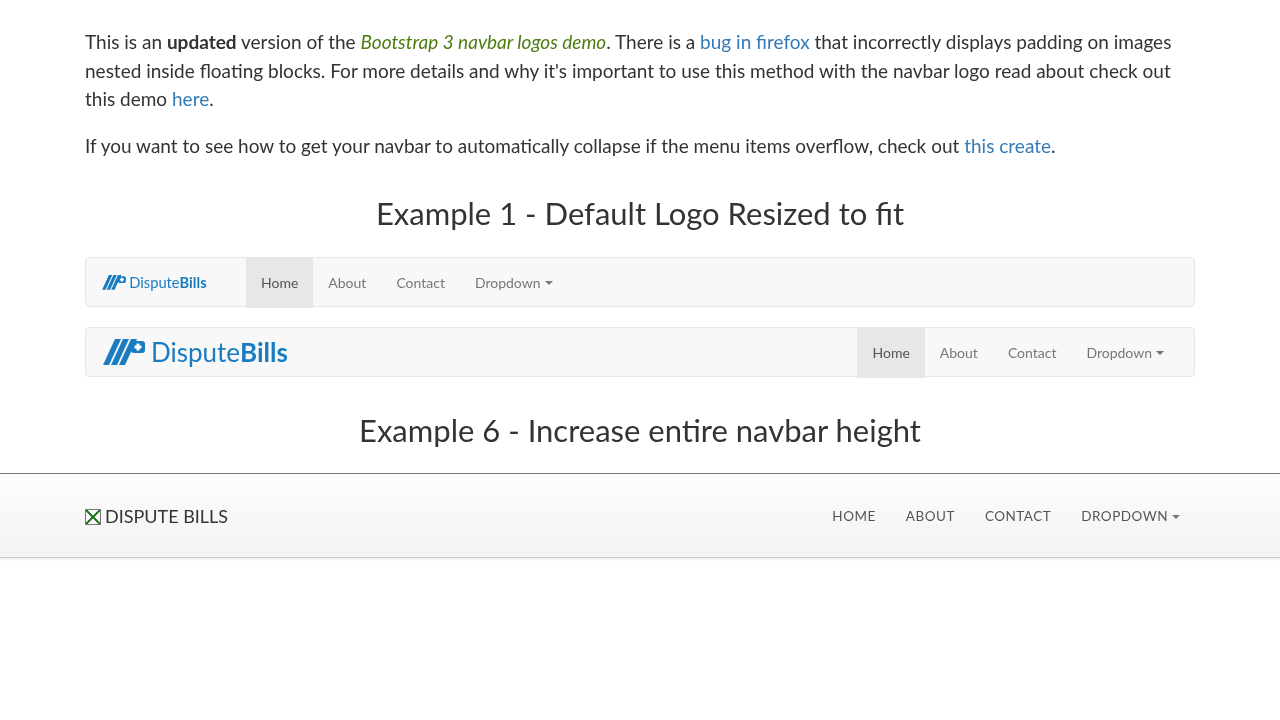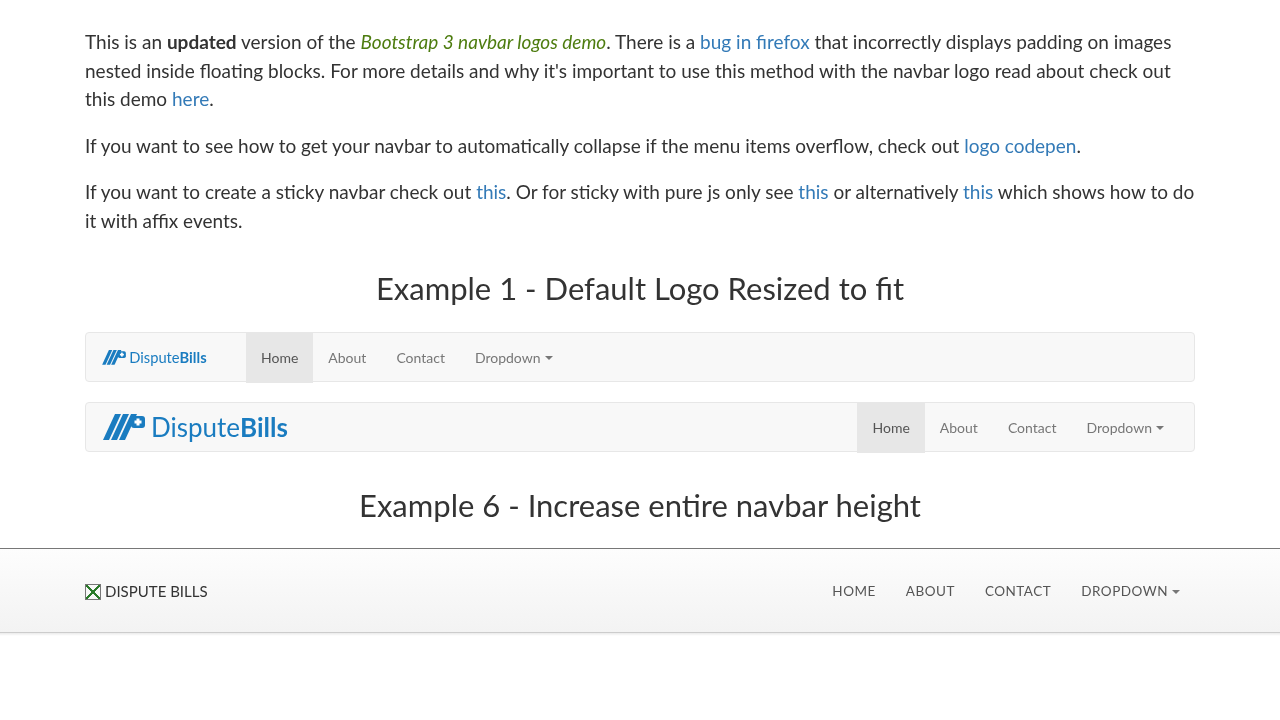--- a/index.html
+++ b/index.html
@@ -117,21 +117,21 @@
   .ex3 .navbar-inner {
     width: 1140px;
     margin: 0 auto;
     height: 85px;
     justify-content: space-between;
   }
   .ex3 .brand { padding: 8px 0; }
   .ex3 .broken-img {
     display: inline-flex;
     align-items: center;
-    font-size: 15px;
+    font-size: 18px;
     color: #333;
   }
   .ex3 .broken-img .bimg-icon {
     display: inline-block;
     width: 16px; height: 16px;
     margin-right: 4px;
     background:
       linear-gradient(135deg, transparent 45%, #2a7a2a 45%, #2a7a2a 55%, transparent 55%) 0 0/100% 100%,
       linear-gradient(45deg, transparent 45%, #2a7a2a 45%, #2a7a2a 55%, transparent 55%) 0 0/100% 100%;
     border: 1px solid #777;
@@ -163,24 +163,21 @@
       <tspan font-weight="400">Dispute</tspan><tspan font-weight="700">Bills</tspan>
     </text>
   </symbol>
 </svg>
 
 <div class="container intro">
   <p>
     <span>This is an </span><strong>updated</strong><span> version of the </span><em class="text-danger">Bootstrap 3 navbar logos demo</em><span>. There is a </span><a href="#">bug in firefox</a><span> that incorrectly displays padding on images nested inside floating blocks. For more details and why it's important to use this method with the navbar logo read about check out this demo </span><a href="#">here</a><span>.</span>
   </p>
   <p>
-    <span>If you want to see how to get your navbar to automatically collapse if the menu items overflow, check out </span><a href="#">logo codepen</a><span>.</span>
-  </p>
-  <p>
-    <span>If you want to create a sticky navbar check out </span><a href="#">this</a><span>. Or for sticky with pure js only see </span><a href="#">this</a><span> or alternatively </span><a href="#">this</a><span> which shows how to do it with affix events.</span>
+    <span>If you want to see how to get your navbar to automatically collapse if the menu items overflow, check out </span><a href="#">this create</a><span>.</span>
   </p>
 </div>
 
 <div class="container">
   <h2>Example 1 - Default Logo Resized to fit</h2>
   <nav class="navbar ex1">
     <div class="navbar-inner">
       <a class="brand" href="#">
         <svg viewBox="0 0 230 36">
             <use href="#logo-disputebills"></use>

